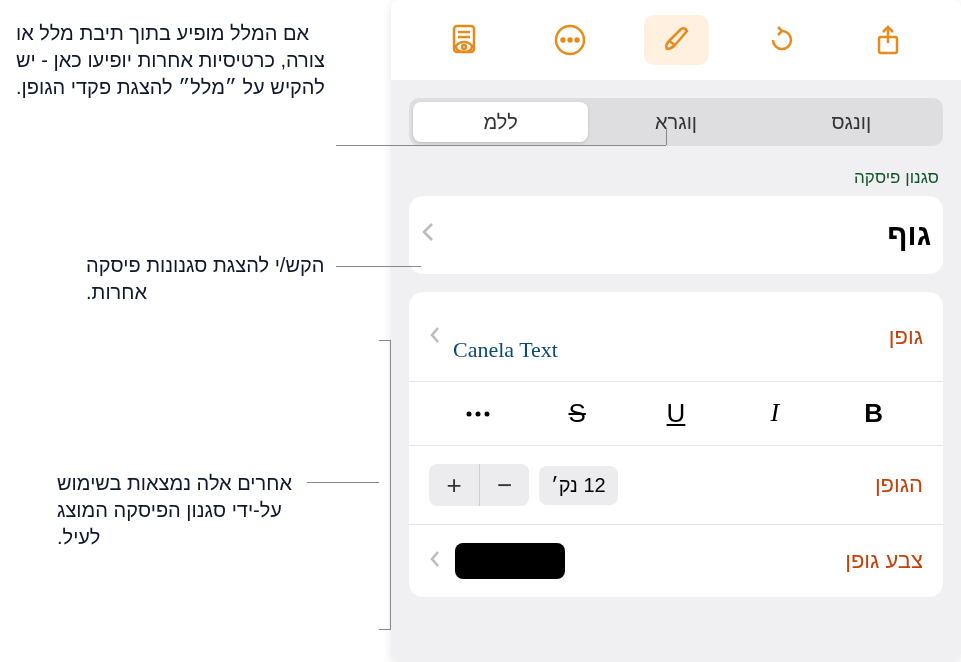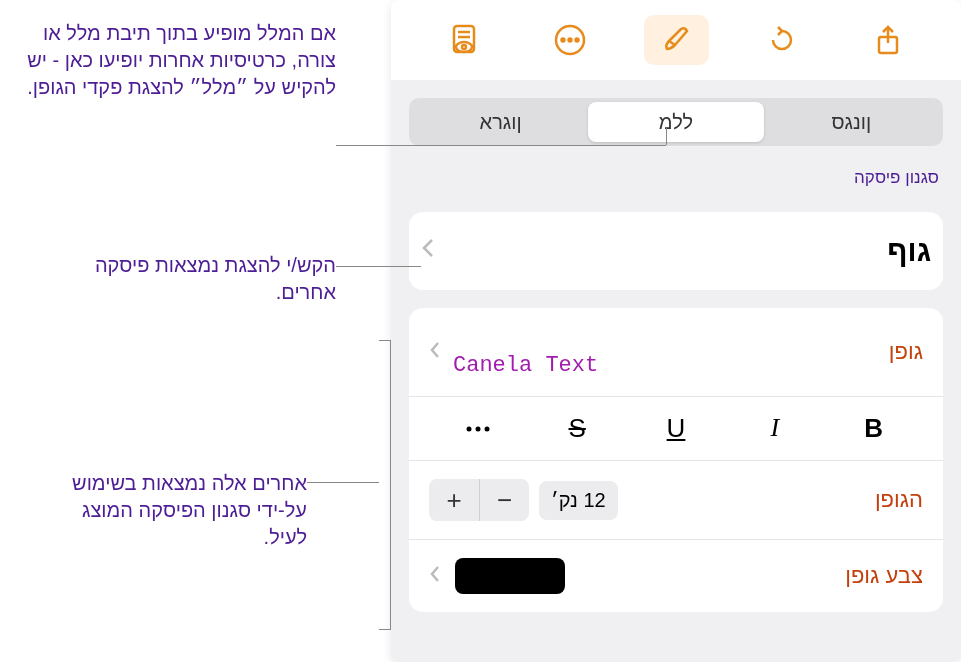--- a/index.html
+++ b/index.html
@@ -73,23 +73,23 @@
       color: #333;
       cursor: pointer;
     }
     .tab.active {
       background: #fff;
       box-shadow: 0 1px 3px rgba(0,0,0,0.15);
       font-weight: 500;
     }
     .section-label {
       font-size: 17px;
-      color: #4c1d95;
+      color: #14532d;
       margin-top: 22px;
-      margin-bottom: 24px;
+      margin-bottom: 8px;
       padding-right: 4px;
     }
     .card {
       background: #fff;
       border-radius: 14px;
       overflow: hidden;
     }
     .style-row {
       display: flex;
       align-items: center;
@@ -119,22 +119,22 @@
     }
     .row:last-child {
       border-bottom: none;
     }
     .row-label {
       font-size: 22px;
       color: #c2410c;
     }
     .font-name {
       font-size: 22px;
-      color: #a21caf;
-      font-family: Liberation Mono, monospace;
+      color: #0c4a6e;
+      font-family: Liberation Serif, serif;
       margin-top: 27px;
     }
     .font-right {
       display: flex;
       align-items: center;
       gap: 12px;
     }
     .style-buttons {
       display: flex;
       direction: ltr;
@@ -188,22 +188,22 @@
       border-radius: 8px;
     }
     .color-right {
       display: flex;
       align-items: center;
       gap: 14px;
     }
     .callout {
       position: absolute;
       font-size: 20px;
-      color: #4c1d95;
-      text-align: right;
+      color: #0f172a;
+      text-align: left;
       line-height: 1.35;
       direction: rtl;
     }
     .callout-line {
       position: absolute;
       background: #888;
     }
     .hline {
       height: 1px;
     }
@@ -255,22 +255,22 @@
       <svg width="34" height="34" viewBox="0 0 34 34">
         <rect x="8" y="14" width="18" height="16" rx="2"></rect>
         <line x1="17" y1="4" x2="17" y2="20"></line>
         <polyline points="12,9 17,4 22,9"></polyline>
       </svg>
     </div>
   </div>
 
   <div class="content-area">
     <div class="tabs">
+      <div class="tab active">ללמ</div>
       <div class="tab">ןוגרא</div>
-      <div class="tab active">ללמ</div>
       <div class="tab">ןונגס</div>
     </div>
 
     <div class="section-label">סגנון פיסקה</div>
 
     <div class="card">
       <div class="style-row">
         <div class="style-name">גוף</div>
         <div class="chevron">
           <svg width="14" height="22" viewBox="0 0 14 22" stroke="#bbb" fill="none" stroke-width="2.5">
@@ -330,18 +330,18 @@
         </div>
       </div>
     </div>
   </div>
 </div>
 
 <div class="callout" style="top:20px; right:625px; width:320px;">אם המלל מופיע בתוך תיבת מלל או צורה, כרטיסיות אחרות יופיעו כאן - יש להקיש על ״מלל״ להצגת פקדי הגופן.</div>
 <div class="callout-line hline" style="top:145px; left:336px; width:330px;"></div>
 <div class="callout-line vline" style="top:128px; left:666px; height:17px;"></div>
 
-<div class="callout" style="top:252px; right:625px; width:250px;">הקש/י להצגת נמצאות פיסקה אחרים.</div>
+<div class="callout" style="top:252px; right:625px; width:250px;">הקש/י להצגת סגנונות פיסקה אחרות.</div>
 <div class="callout-line hline" style="top:266px; left:336px; width:85px;"></div>
 
 <div class="callout" style="top:470px; right:654px; width:250px;">אחרים אלה נמצאות בשימוש על-ידי סגנון הפיסקה המוצג לעיל.</div>
 <div class="callout-line hline" style="top:482px; left:307px; width:72px;"></div>
 <div class="bracket" style="top:340px; left:379px; width:12px; height:290px;"></div>
 
 </body></html>

